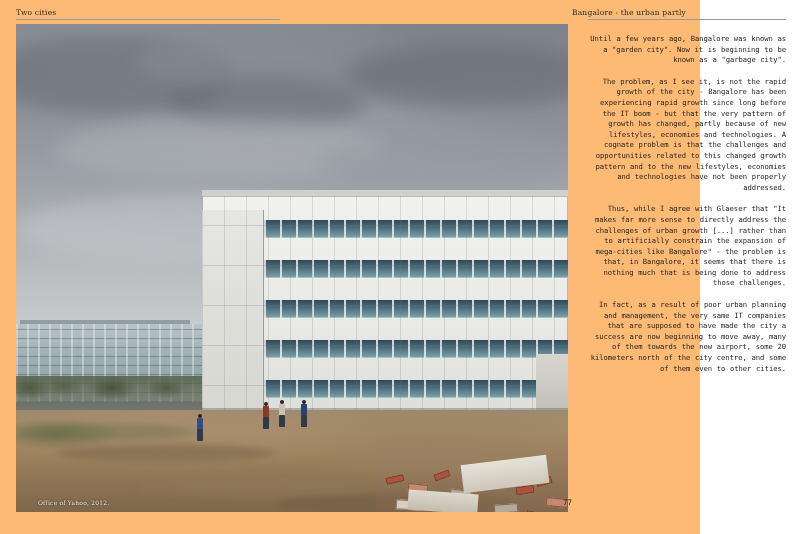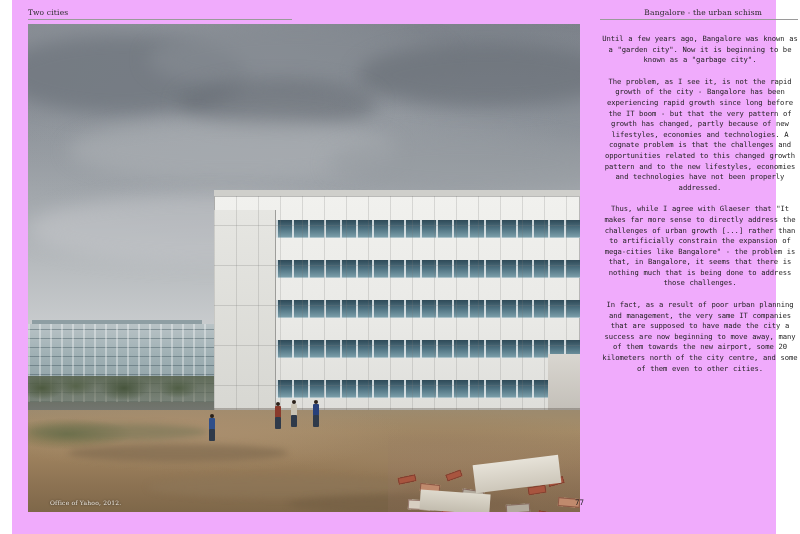--- a/index.html
+++ b/index.html
@@ -9,24 +9,23 @@
   }
   body {
     width: 800px;
     height: 534px;
     overflow: hidden;
     font-family: "DejaVu Sans Mono", monospace;
     color: #1a1a1a;
   }
   .page {
     position: relative;
-    width: 764px;
+    width: 700px;
     height: 534px;
-    background: #f0abfc;
-    margin-left: 12px;
+    background: #fdba74;
   }
 
   
   .runhead {
     position: absolute;
     top: 8px;
     font-family: "DejaVu Serif", serif;
     font-size: 7.5px;
     color: #2b2b2b;
     letter-spacing: 0.2px;
@@ -263,42 +262,42 @@
     font-weight: normal;
     color: #1d1d1d;
     letter-spacing: 0.1px;
   }
   .col p {
     margin: 0 0 11px 0;
     font-family: "DejaVu Sans Mono", monospace;
     font-size: 7.2px;
     line-height: 10.6px;
     color: #1d1d1d;
-    text-align: center;
+    text-align: right;
     letter-spacing: -0.05px;
     word-spacing: 0.4px;
   }
   .col p.italic { }
 
   .folio {
     position: absolute;
     left: 563px;
     top: 498px;
     font-family: "DejaVu Sans Mono", monospace;
     font-size: 7.5px;
     color: #1d1d1d;
   }
 </style>
 </head>
 <body>
 
 <div class="page">
 
   <div class="runhead runhead-left">Two cities</div>
-  <div class="runhead runhead-right">Bangalore - the urban schism</div>
+  <div class="runhead runhead-right">Bangalore - the urban partly</div>
   <div class="rule rule-left"></div>
   <div class="rule rule-right"></div>
 
   <div class="photo-wrap">
     <div class="photo">
       <div class="sky"></div>
       <div class="cloud c1"></div>
       <div class="cloud c2"></div>
       <div class="cloud c3"></div>
       <div class="cloud c8"></div>

